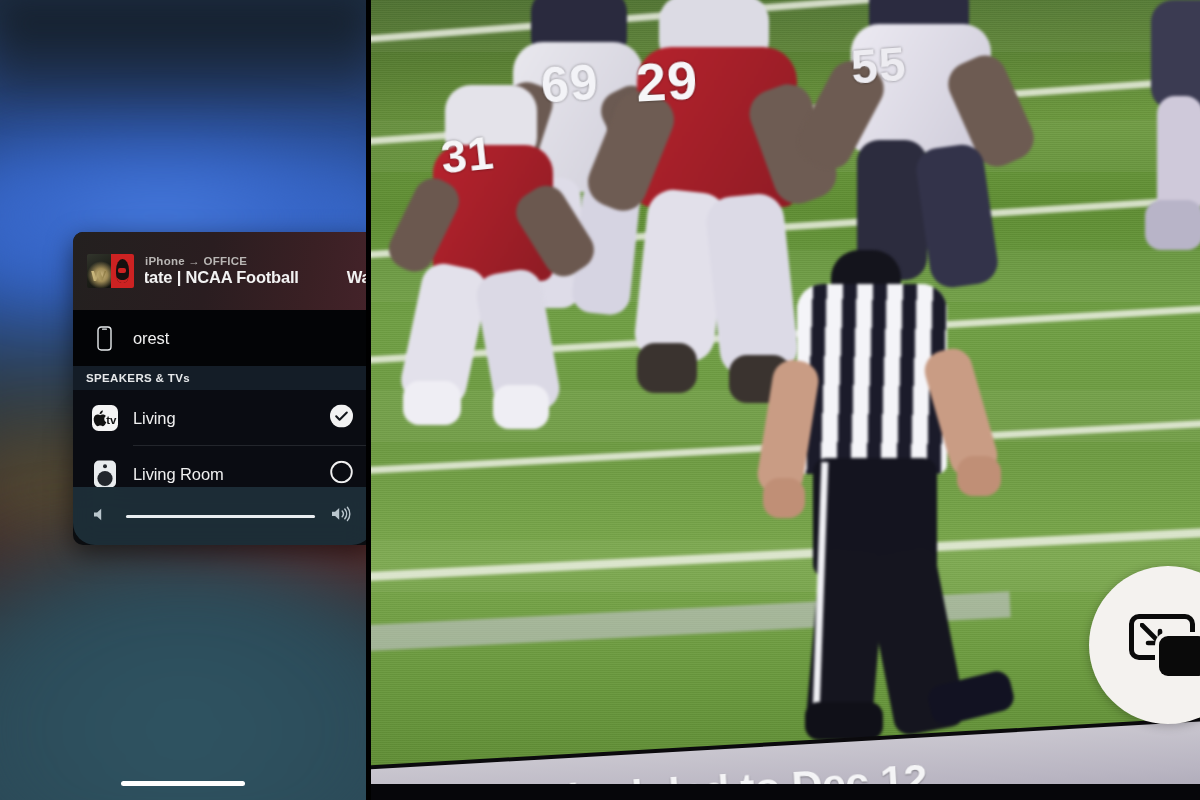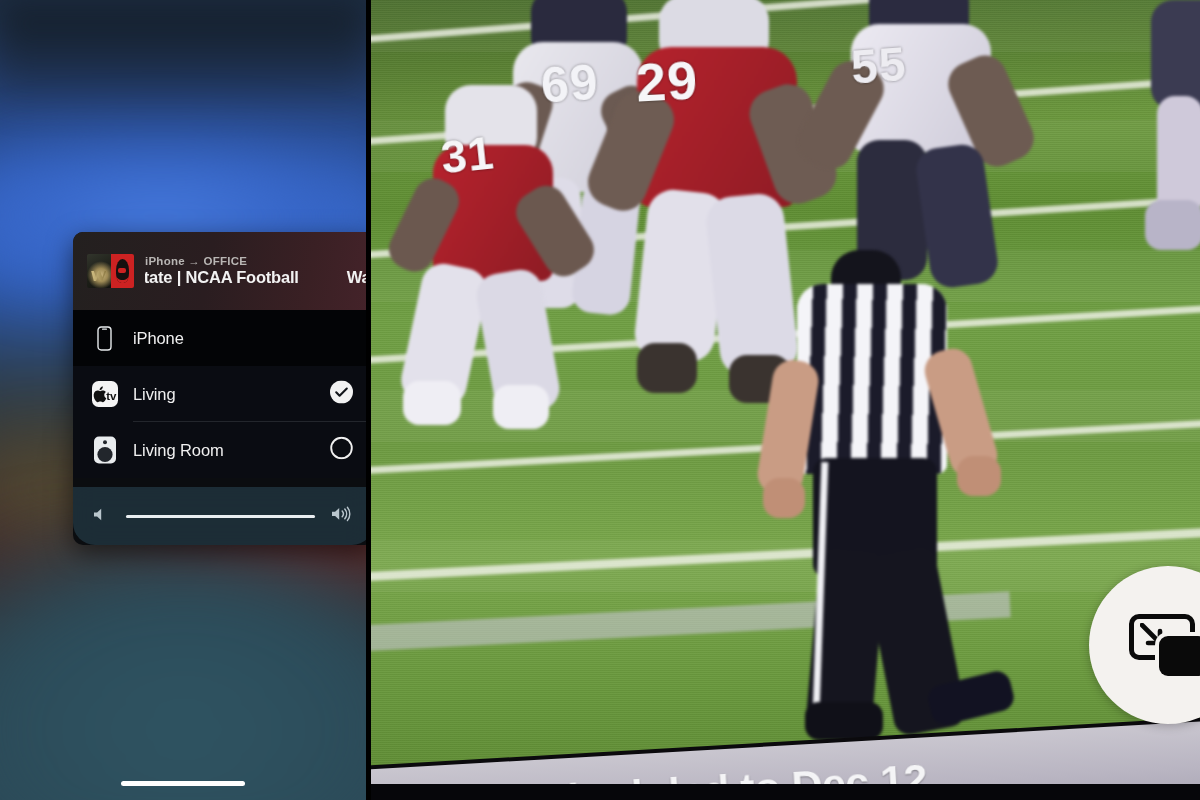--- a/index.html
+++ b/index.html
@@ -262,23 +262,26 @@
         </div>
       </div>
 
       <div class="dev-row iphone">
         <div class="dev-icon">
           <svg width="15" height="25" viewBox="0 0 15 25" fill="none">
             <rect x="1" y="1" width="13" height="23" rx="3.2" stroke="#e9ecee" stroke-width="1.4"></rect>
             <rect x="5" y="2.6" width="5" height="1.1" rx="0.55" fill="#e9ecee"></rect>
           </svg>
         </div>
-        <div class="dev-label">iPhone</div>
-      </div>
-
+        <div class="dev-label">orest</div>
+      </div>
+
+      <div class="sec-head">
+        <span>SPEAKERS &amp; TVs</span>
+      </div>
 
       <div class="list-clip">
 
         <div class="dev-row speaker">
           <div class="dev-icon">
             <svg width="26" height="26" viewBox="0 0 26 26">
               <rect x="0" y="0" width="26" height="26" rx="6.5" fill="#f4f4f4"></rect>
               <path d="M10.0 8.1c.55-.66.93-1.58.83-2.5-.8.03-1.76.53-2.33 1.2-.51.58-.96 1.52-.84 2.42.89.07 1.8-.45 2.34-1.12z" fill="#111"></path>
               <path d="M10.82 9.42c-1.29-.08-2.39.73-3.01.73-.62 0-1.56-.69-2.57-.67-1.32.02-2.54.77-3.22 1.95-1.37 2.38-.36 5.9 .98 7.83.65.95 1.43 2.01 2.45 1.97.98-.04 1.35-.63 2.54-.63 1.19 0 1.52.63 2.56.61 1.06-.02 1.73-.96 2.38-1.91.75-1.09 1.06-2.15 1.08-2.2-.02-.01-2.07-.8-2.09-3.15-.02-1.97 1.6-2.91 1.67-2.96-.91-1.35-2.33-1.5-2.83-1.53z" fill="#111" transform="translate(0.3,0)"></path>
               <text x="14.2" y="19.4" font-family="Liberation Sans, sans-serif" font-size="11.5" font-weight="600" fill="#111">tv</text>

